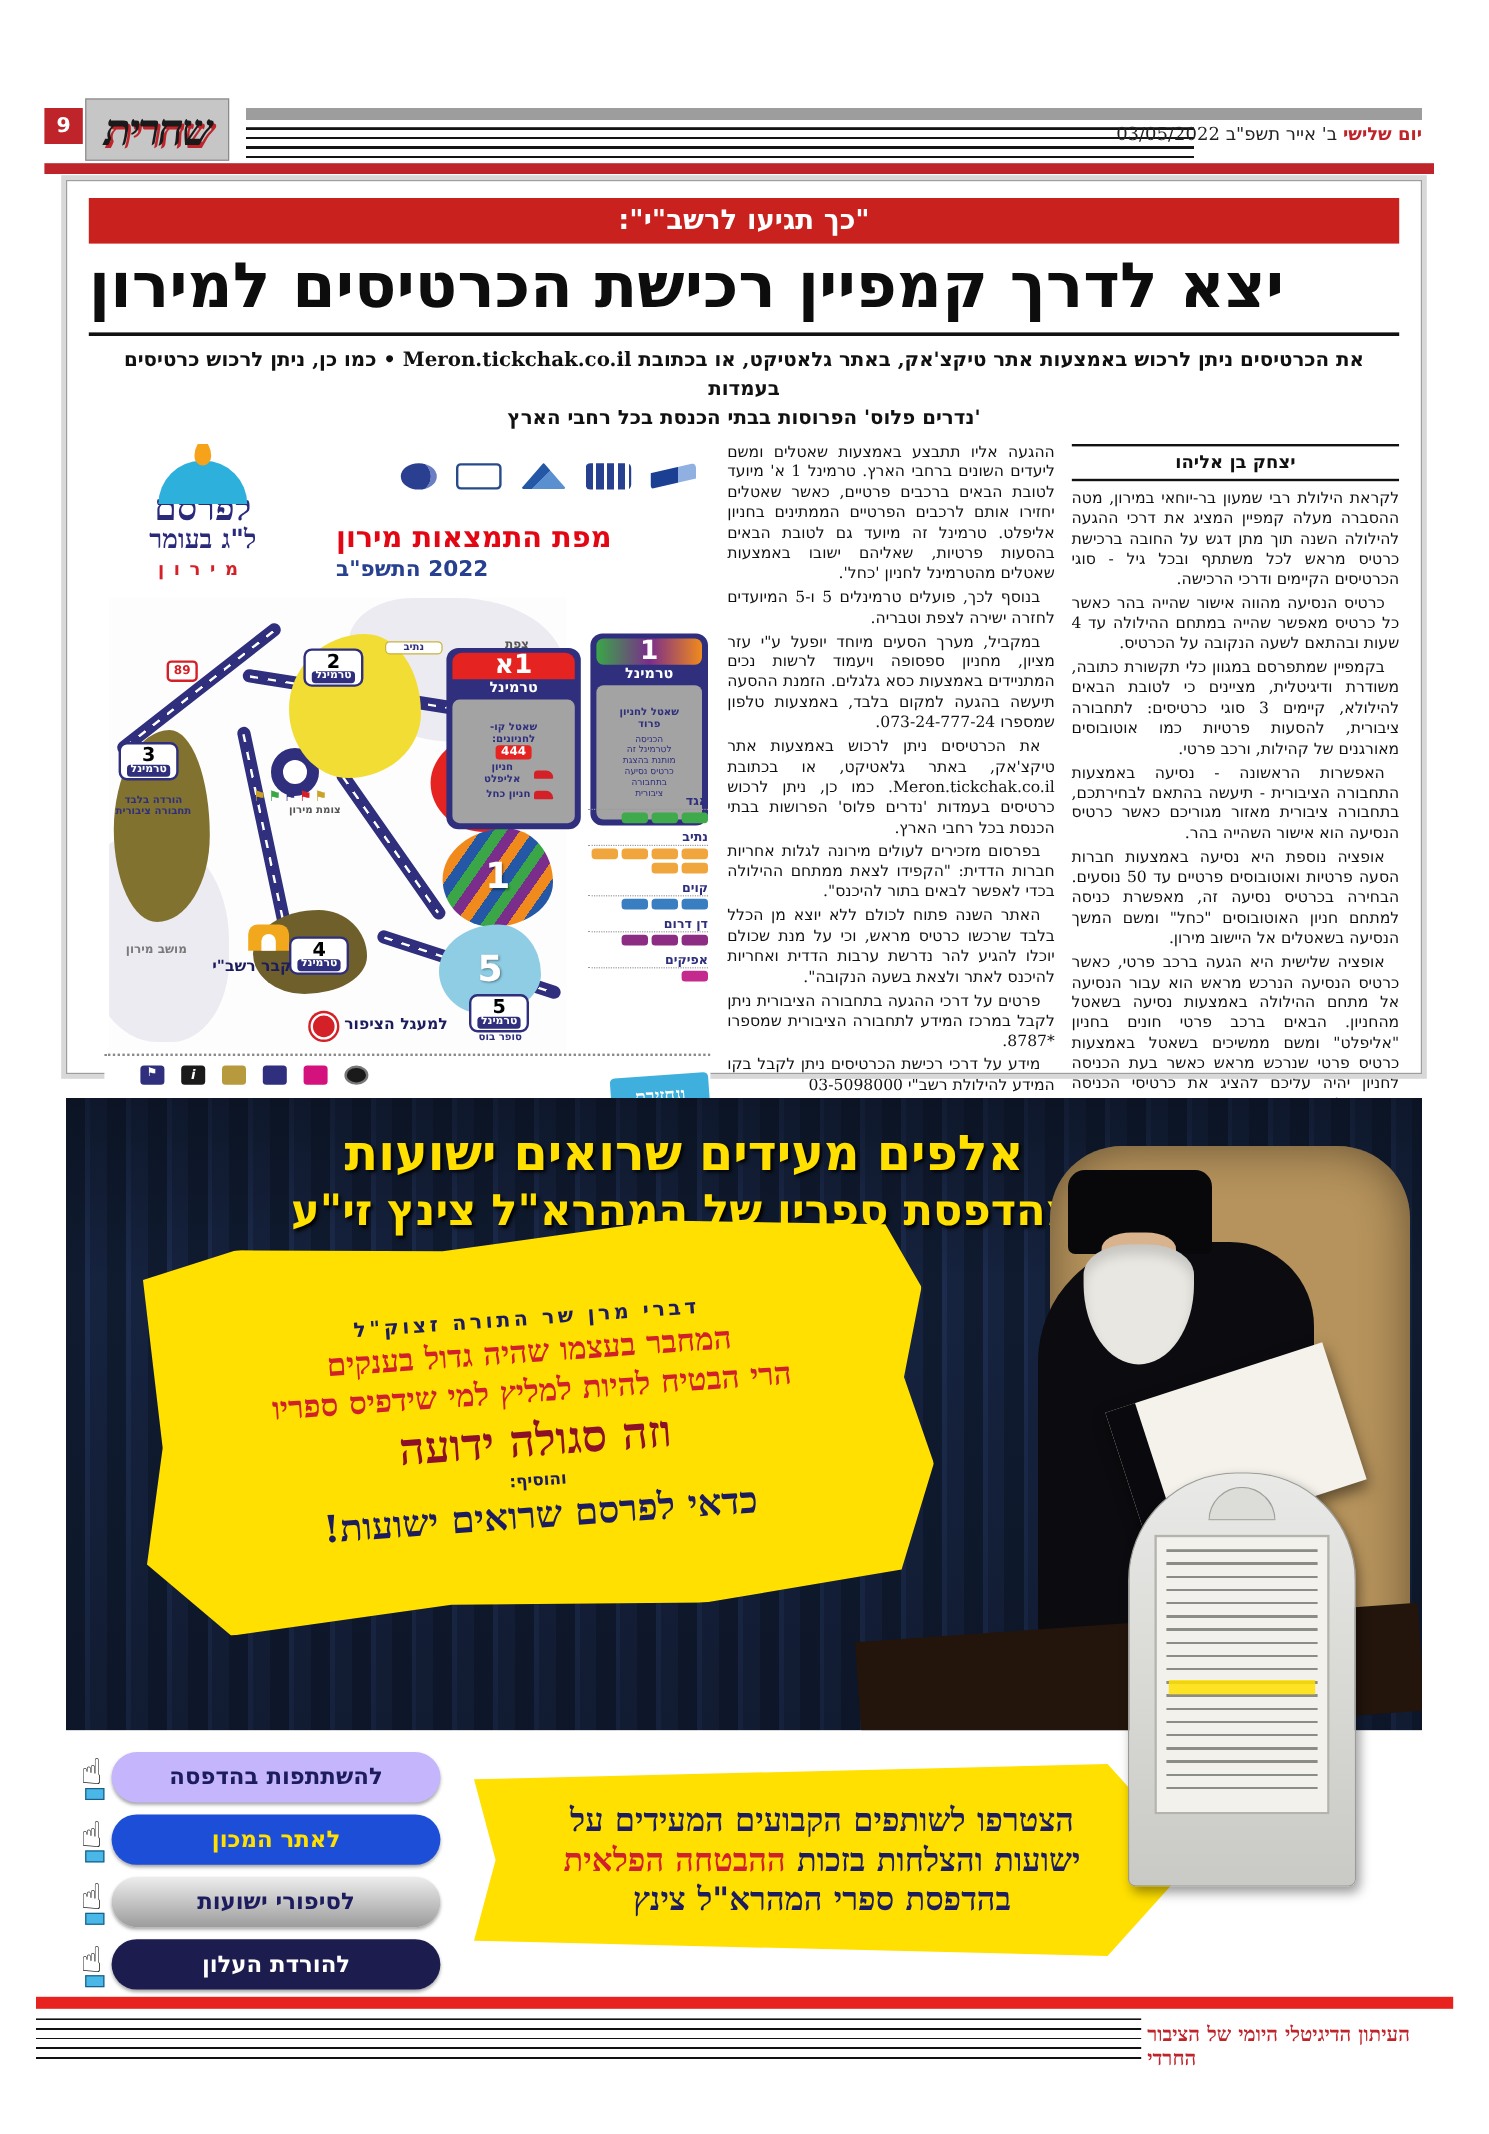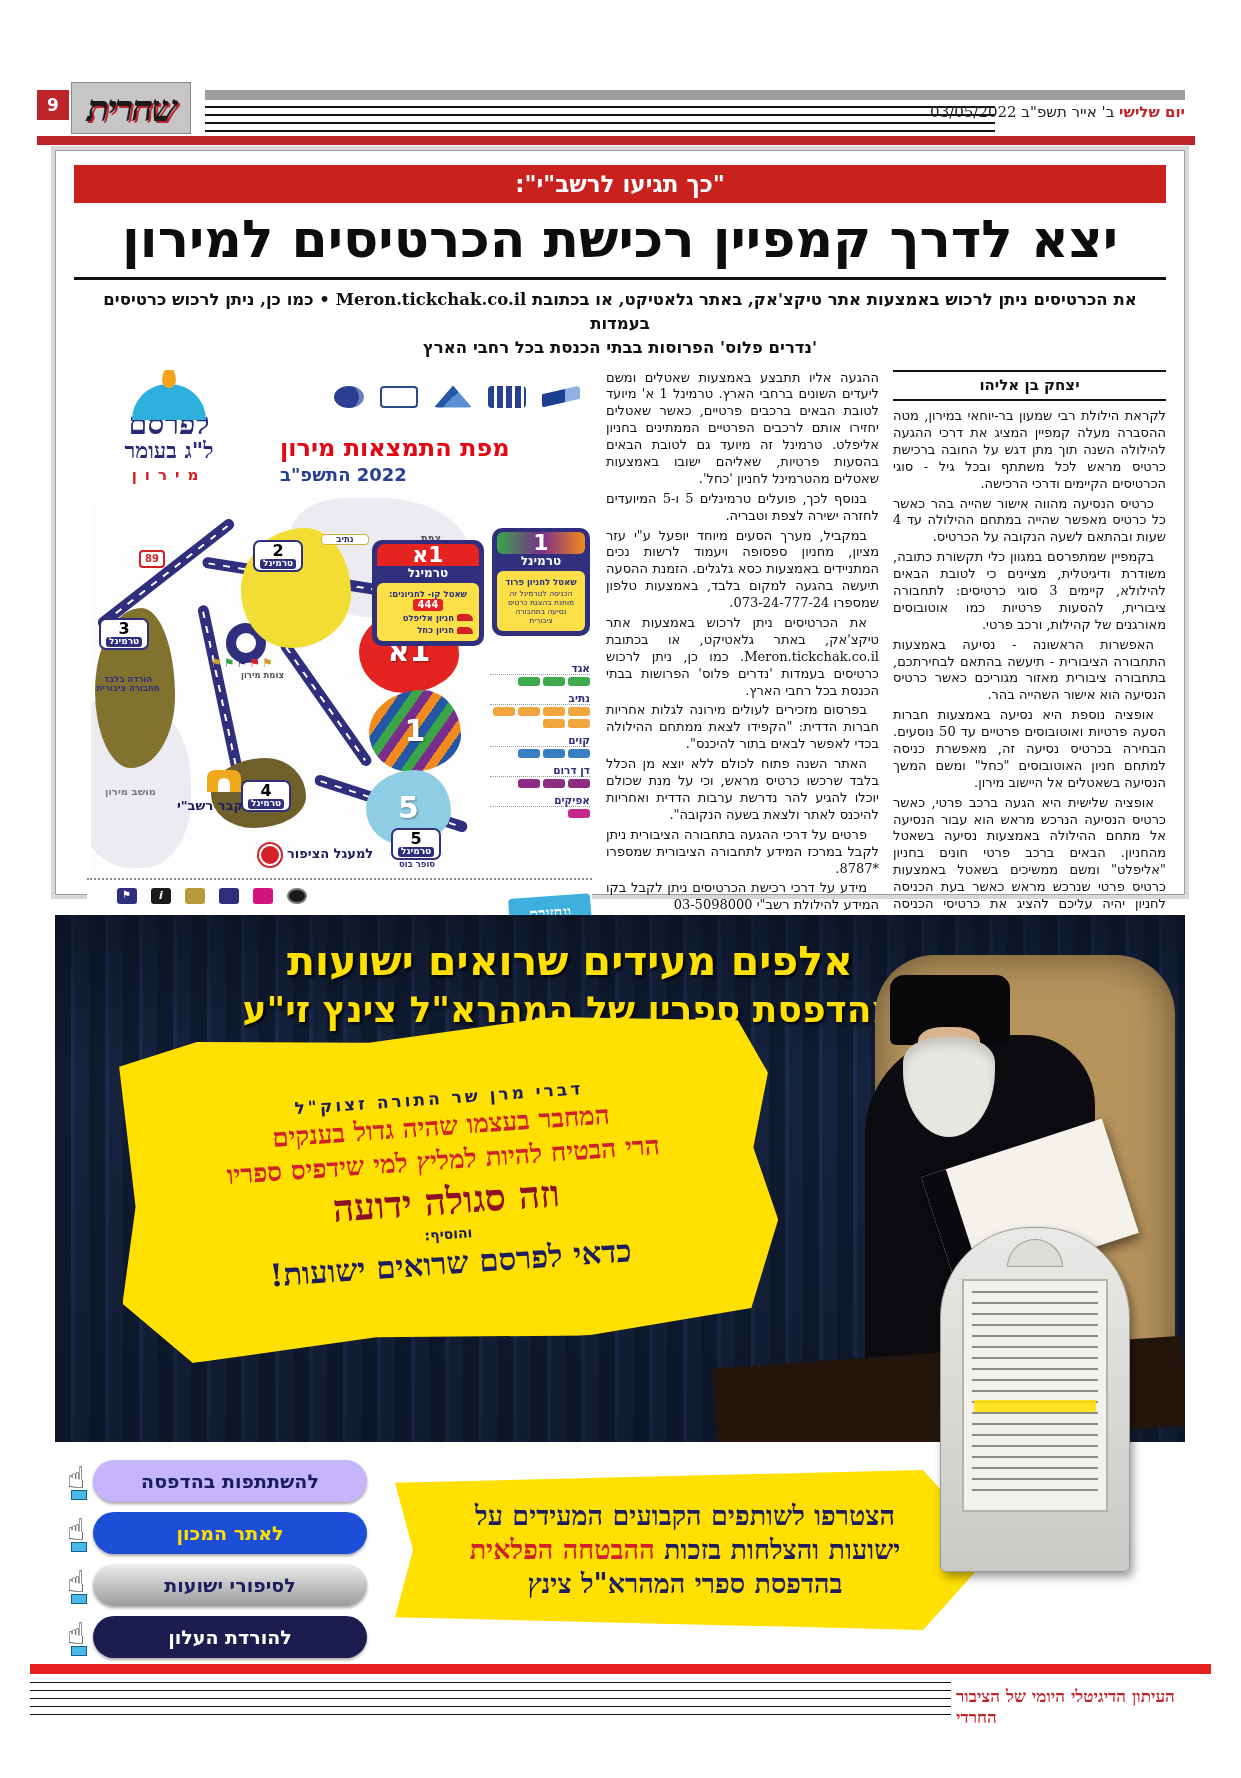--- a/index.html
+++ b/index.html
@@ -21,21 +21,21 @@
                      color:#1a1a1a; text-shadow:2px 2px 0 #c0242b; letter-spacing:-2px; }
   .pagenum { position:absolute; left:-18px; top:2px; width:32px; height:30px; background:#c0242b; color:#fff;
              font-weight:bold; font-size:17px; display:flex; align-items:center; justify-content:center; }
   .mast-redbar { position:absolute; left:-18px; right:-10px; top:48px; height:9px; background:#c0242b; }
 
   
   .article-box { position:absolute; top:150px; left:55px; width:1130px; height:745px; background:#fff;
                  border:1px solid #9e9e9e; outline:4px solid #d8d8d8; padding:14px 18px 10px; }
   .kicker { background:#c9211e; color:#fff; text-align:center; font-weight:bold; font-size:23px;
             height:38px; line-height:38px; font-family:"DejaVu Sans",sans-serif; }
-  .headline { text-align:center; font-family:"DejaVu Serif","DejaVu Sans",serif; font-weight:bold;
+  .headline { text-align:left; font-family:"DejaVu Serif","DejaVu Sans",serif; font-weight:bold;
               font-size:52px; color:#0d0d0d; line-height:1.15; margin-top:6px; }
   .head-rule { border-top:3px solid #111; margin-top:8px; }
   .subhead { text-align:center; font-family:"DejaVu Serif","DejaVu Sans",serif; font-weight:bold;
              font-size:16.5px; color:#111; margin-top:8px; line-height:1.45; }
   .cols { display:flex; gap:14px; margin-top:10px; height:588px; overflow:hidden; }
   .col { width:273px; flex:0 0 auto; font-family:"DejaVu Serif","DejaVu Sans",serif; font-size:13px;
          line-height:1.3; text-align:justify; color:#111; overflow:hidden; }
   .col p { margin-bottom:3px; text-indent:12px; }
   .col p.nofirst { text-indent:0; }
   .byline { text-align:center; font-weight:bold; font-size:15px; border-top:2.5px solid #111;
@@ -88,21 +88,21 @@
   .kever-icon { position:absolute; width:34px; height:22px; background:#f2a81d; border-radius:8px 8px 0 0; }
   .kever-icon:after { content:""; position:absolute; left:11px; top:8px; width:12px; height:14px; background:#fff; border-radius:6px 6px 0 0; }
   .flags { position:absolute; font-size:12px; letter-spacing:2px; }
   .red-circ { position:absolute; width:22px; height:22px; border-radius:50%; background:#d42027; border:2px solid #fff;
               box-shadow:0 0 0 2px #d42027; }
 
   .info-box { position:absolute; background:#2f2f7d; border-radius:10px; padding:4px 5px 5px; text-align:center; color:#fff; }
   .info-box .num { font-weight:bold; font-size:22px; line-height:1; }
   .info-box .num.red { color:#fff; background:#e52320; border-radius:8px 8px 0 0; display:block; }
   .info-box .tl { font-weight:bold; font-size:12px; }
-  .info-box .inner { background:#fde047; border-radius:6px; color:#2f2f7d; margin-top:3px; padding:6px; font-size:8.5px; font-weight:bold; line-height:1.2; }
+  .info-box .inner { background:#a3a3a3; border-radius:6px; color:#2f2f7d; margin-top:3px; padding:18px; font-size:8.5px; font-weight:bold; line-height:1.2; }
   .chip444 { display:inline-block; background:#e52320; color:#fff; font-weight:bold; font-size:10px; padding:0 5px; border-radius:3px; }
   .carrow { display:flex; align-items:center; gap:3px; justify-content:flex-start; margin-top:2px; }
   .caricon { width:16px; height:7px; background:#d42027; border-radius:3px 6px 1px 1px; flex:0 0 auto; }
 
   .legend { position:absolute; right:2px; top:292px; width:100px; bottom:86px; font-size:9.5px; overflow:hidden; }
   .lgroup { margin-bottom:6px; }
   .lgroup .lname { font-weight:bold; color:#2f2f7d; font-size:10.5px; border-bottom:1px dotted #999; margin-bottom:2px; }
   .lchips { display:flex; gap:3px; flex-wrap:wrap; }
   .lchip { width:22px; height:9px; border-radius:3px; }
   .lchip.g { background:#3faa4c; } .lchip.o { background:#f0a63c; } .lchip.b { background:#3a7ec2; }
@@ -303,21 +303,21 @@
               <div class="bignum">5</div>
             </div>
 
           <div class="tbadge" style="left:162px;top:42px;">
             <span class="n">2</span><span class="w">טרמינל</span>
           </div>
           <div class="tnote" style="left:230px;top:36px;width:48px;background:#fff;border:1px solid #c9b33a;border-radius:4px;">נתיב</div>
           <div class="tbadge" style="left:8px;top:120px;">
             <span class="n">3</span><span class="w">טרמינל</span>
           </div>
-          <div class="tnote" style="left:2px;top:165px;width:70px;margin-top:12px;">הורדה בלבד תחבורה ציבורית</div>
+          <div class="tnote" style="left:2px;top:165px;width:70px;">הורדה בלבד תחבורה ציבורית</div>
           <div class="tbadge" style="left:150px;top:282px;">
             <span class="n">4</span><span class="w">טרמינל</span>
           </div>
           <div class="tbadge" style="left:300px;top:330px;">
             <span class="n">5</span><span class="w">טרמינל</span>
           </div>
           <div class="tnote" style="left:296px;top:362px;width:60px;">סופר בוס</div>
 
           <div class="flags" style="left:120px;top:158px;">
             <span style="color:#c9a227;">⚑</span><span style="color:#d42027;">⚑</span><span style="color:#2f2f7d;">⚑</span><span style="color:#3aa648;">⚑</span><span style="color:#c9a227;">⚑</span>

